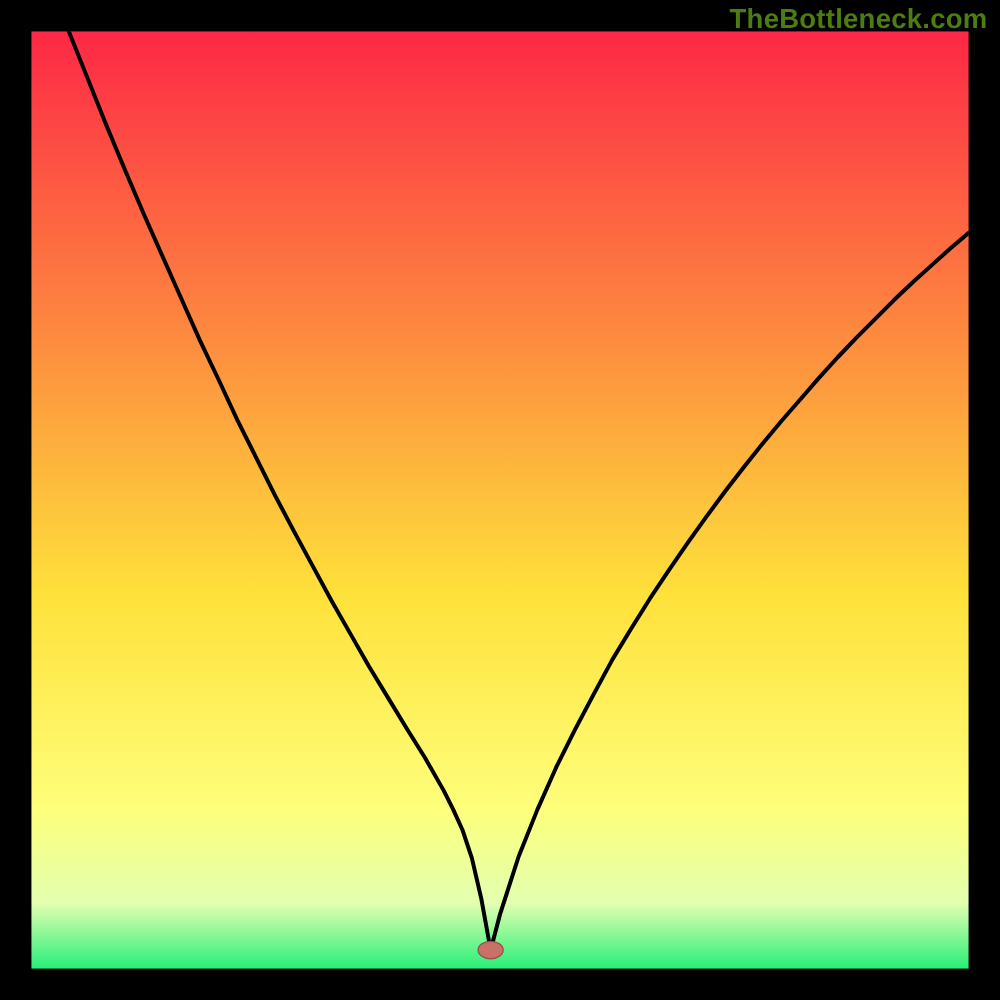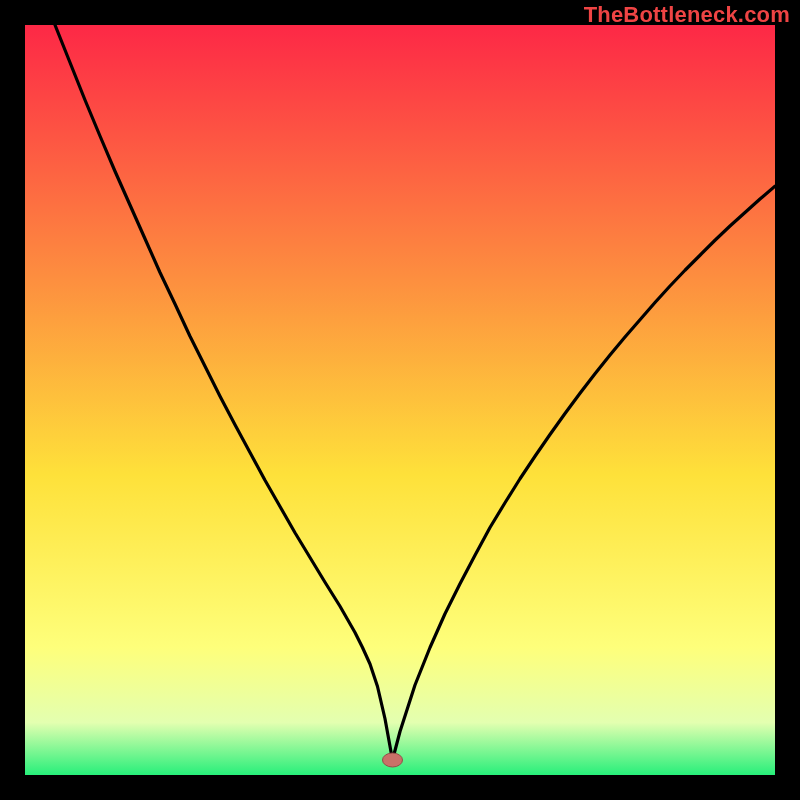--- a/index.html
+++ b/index.html
@@ -25,21 +25,21 @@
     top: 25px;
     width: 750px;
     height: 750px;
   }
   .watermark {
     position: absolute;
     top: 2px;
     right: 10px;
     font-size: 22px;
     font-weight: 600;
-    color: #ef4444;
+    color: #4d7c0f;
     letter-spacing: 0.2px;
     user-select: none;
   }
 </style>
 </head>
 <body>
 
 <div class="frame">
   <svg class="plot" viewBox="0 0 750 750" preserveAspectRatio="none">
     <defs>

